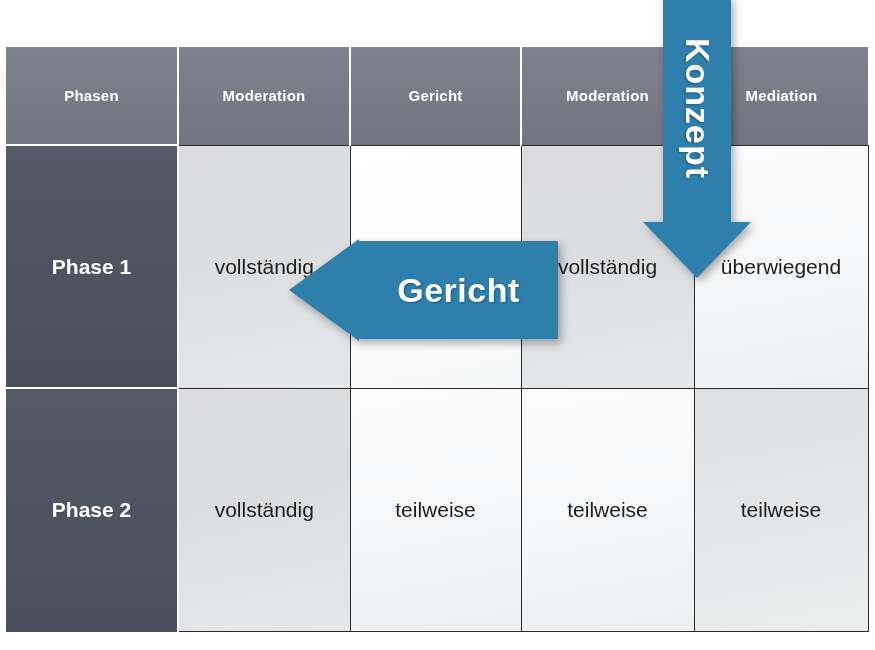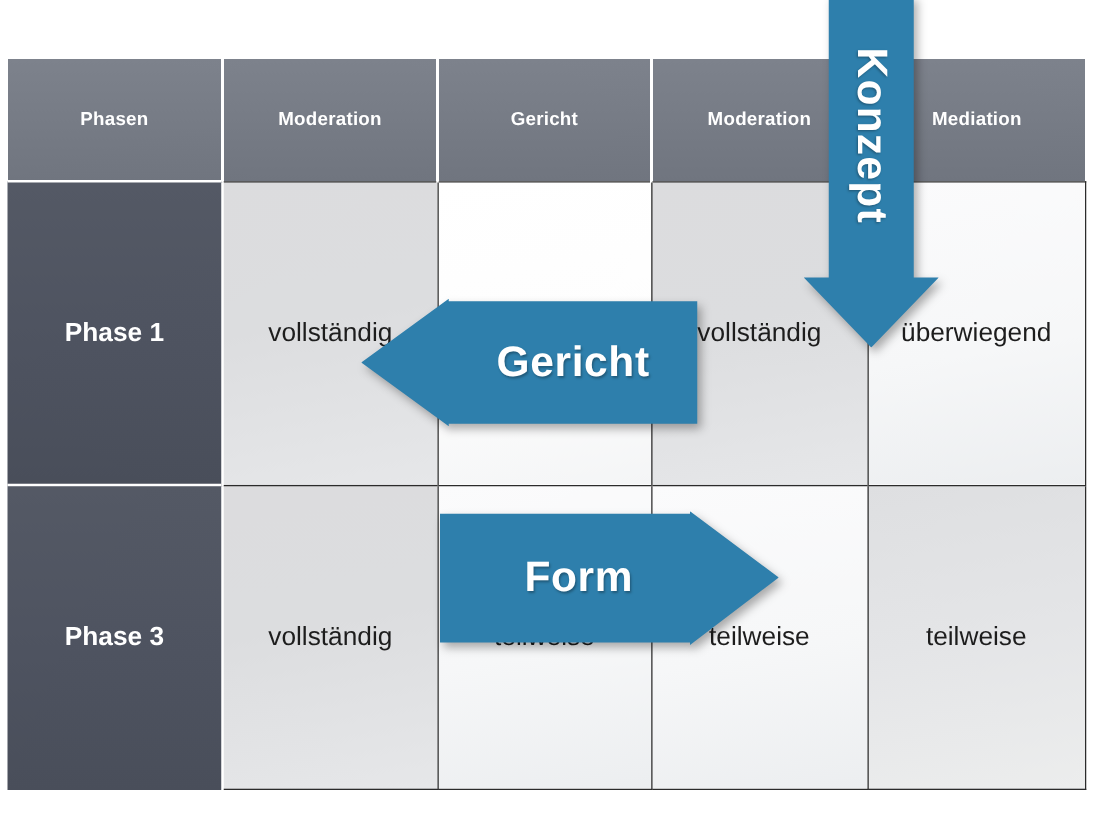--- a/index.html
+++ b/index.html
@@ -189,21 +189,21 @@
     </thead>
     <tbody>
       <tr>
         <td class="rowlabel">Phase 1</td>
         <td class="cell sh-gray">vollständig</td>
         <td class="cell sh-white">vollständig</td>
         <td class="cell sh-gray">vollständig</td>
         <td class="cell sh-white-soft">überwiegend</td>
       </tr>
       <tr>
-        <td class="rowlabel">Phase 3</td>
+        <td class="rowlabel">Phase 2</td>
         <td class="cell sh-gray">vollständig</td>
         <td class="cell sh-white-soft">teilweise</td>
         <td class="cell sh-white-soft">teilweise</td>
         <td class="cell sh-gray-soft">teilweise</td>
       </tr>
     </tbody>
   </table>
 
   <div class="arrow" id="arrow-konzept">
     <svg width="108" height="282" viewBox="0 0 108 282" xmlns="http://www.w3.org/2000/svg">
@@ -212,20 +212,14 @@
     <span class="lbl">Konzept</span>
   </div>
 
   <div class="arrow" id="arrow-modell">
     <svg width="269" height="102" viewBox="0 0 269 102" xmlns="http://www.w3.org/2000/svg">
       <polygon points="0,51 70,0 70,2 269,2 269,100 70,100 70,102" fill="#2e7fac"></polygon>
     </svg>
     <span class="lbl">Gericht</span>
   </div>
 
-  <div class="arrow" id="arrow-form">
-    <svg width="271" height="107" viewBox="0 0 271 107" xmlns="http://www.w3.org/2000/svg">
-      <polygon points="0,2 200,2 200,0 271,53 200,107 200,105 0,105" fill="#2e7fac"></polygon>
-    </svg>
-    <span class="lbl">Form</span>
-  </div>
 
 </div>
 
 </body></html>

